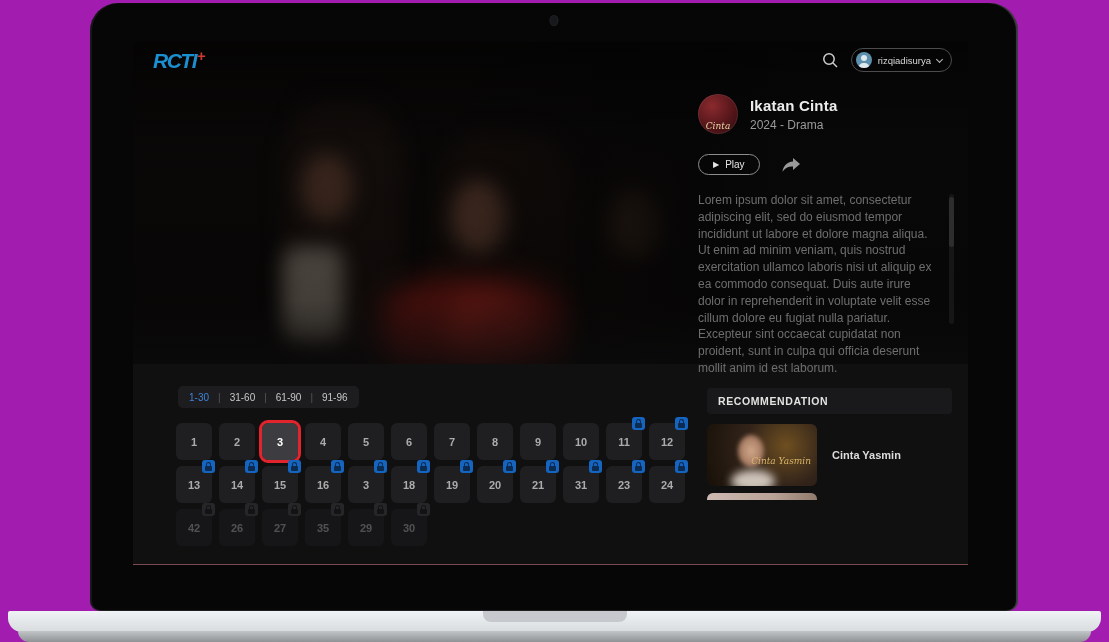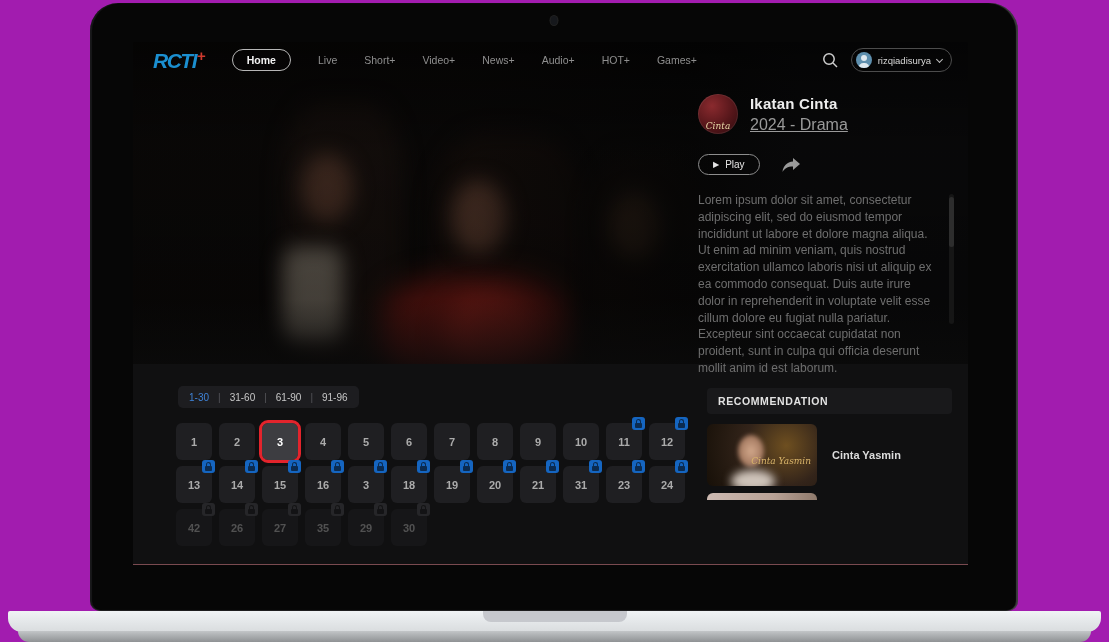--- a/index.html
+++ b/index.html
@@ -55,21 +55,21 @@
   
   .info { position:absolute; left:565px; top:52px; width:256px; z-index:5; }
   .show-row { display:flex; gap:12px; align-items:center; }
   .show-thumb { width:40px; height:40px; border-radius:50%; flex:0 0 40px;
     background:radial-gradient(circle at 35% 30%, #8a2a2e, #55161a 55%, #2c0b0e 100%);
     display:flex; align-items:flex-end; justify-content:center; overflow:hidden; cursor:pointer;
     box-shadow:inset 0 0 0 1px rgba(255,255,255,.08); }
   .show-thumb span { font-family:"DejaVu Serif","Liberation Serif",serif; font-style:italic;
     font-size:9px; color:#e8d9a8; padding-bottom:3px; }
   .show-title { font-size:15px; font-weight:700; color:#ededed; letter-spacing:.2px; }
-  .show-meta { font-size:16px; color:#9a9a9a; margin-top:4px;text-decoration:underline; }
+  .show-meta { font-size:12px; color:#9a9a9a; margin-top:4px; }
   .btn-row { display:flex; align-items:center; gap:20px; margin-top:20px; }
   .play-btn { display:flex; align-items:center; gap:6px; border:1px solid #8d8d8d; border-radius:999px;
     padding:4px 14px; color:#e6e6e6; font-size:10px; cursor:pointer; background:transparent; }
   .play-tri { font-size:8px; line-height:1; }
   .share-ic { cursor:pointer; display:flex; }
   .desc-wrap { position:relative; margin-top:17px; width:256px; }
   .desc { width:240px; font-size:12px; line-height:1.4; color:#6e6e6e; }
   .desc-scroll { position:absolute; right:0; top:2px; width:5px; height:130px; background:#161616; border-radius:3px; }
   .desc-thumb { position:absolute; left:0; top:3px; width:5px; height:50px; background:#2d2d2d; border-radius:3px; cursor:pointer; }
 
@@ -145,30 +145,20 @@
         <div class="fig" style="left:610px;top:170px;width:110px;height:170px;background:#120e0c;border-radius:35%;"></div>
         <div class="fig" style="left:632px;top:188px;width:44px;height:58px;background:#2c1d14;"></div>
         <div class="hero-shade"></div>
       </div>
 
       <div class="nav">
         <div class="logo">
           <span class="logo-text">RCTI</span>
           <span class="logo-plus">+</span>
         </div>
-        <div class="nav-items">
-            <div class="nav-item active">Home</div>
-            <div class="nav-item">Live</div>
-            <div class="nav-item">Short+</div>
-            <div class="nav-item">Video+</div>
-            <div class="nav-item">News+</div>
-            <div class="nav-item">Audio+</div>
-            <div class="nav-item">HOT+</div>
-            <div class="nav-item">Games+</div>
-          </div>
         <div class="nav-right">
           <span class="share-ic">
             <svg width="18" height="18" viewBox="0 0 18 18">
                 <circle cx="8" cy="8" r="5.2" fill="none" stroke="#cfcfcf" stroke-width="1.5"></circle>
                 <line x1="12" y1="12" x2="16" y2="16" stroke="#cfcfcf" stroke-width="1.5"></line>
               </svg>
           </span>
           <div class="user-pill">
             <span class="avatar"></span>
             <span class="user-name">rizqiadisurya</span>

